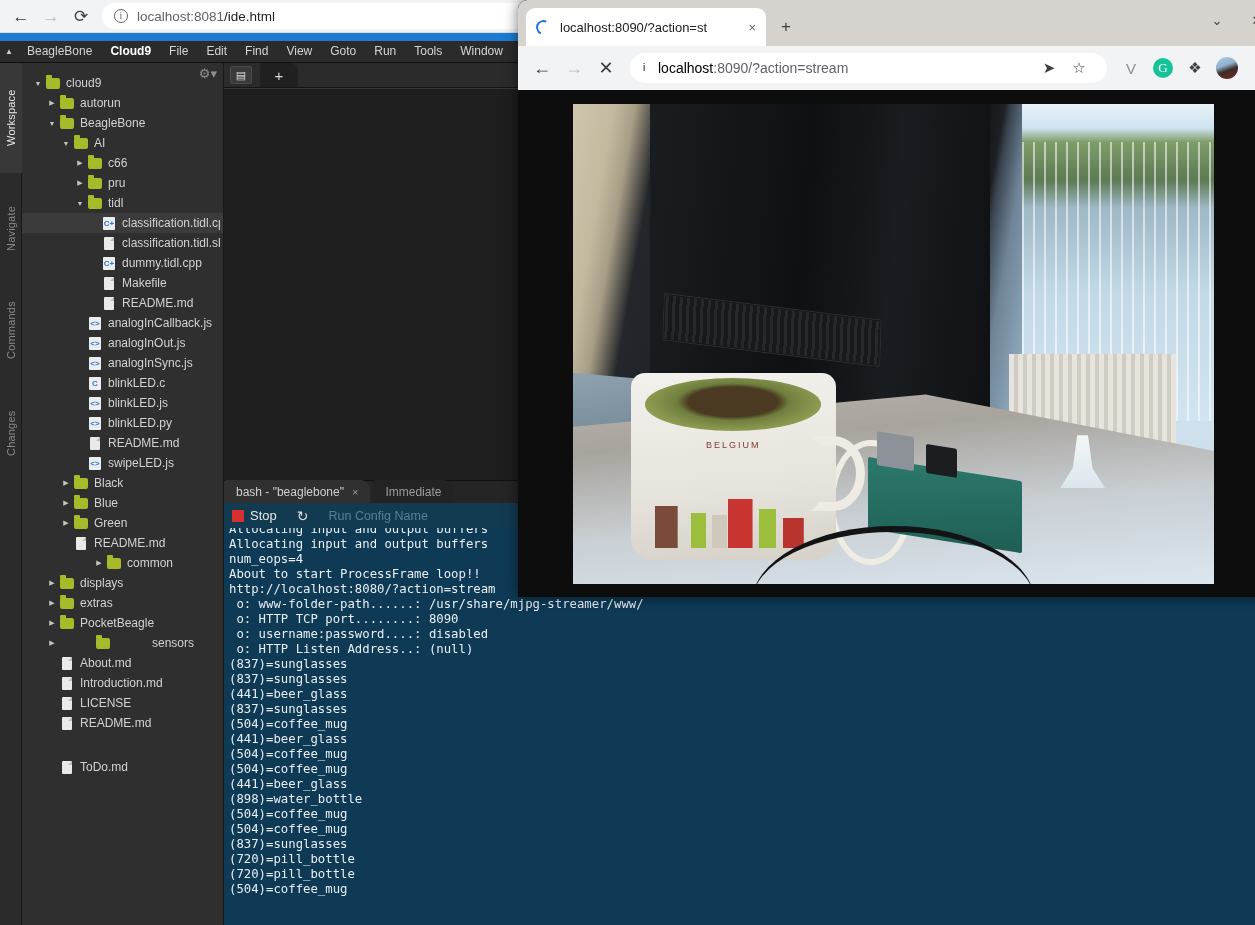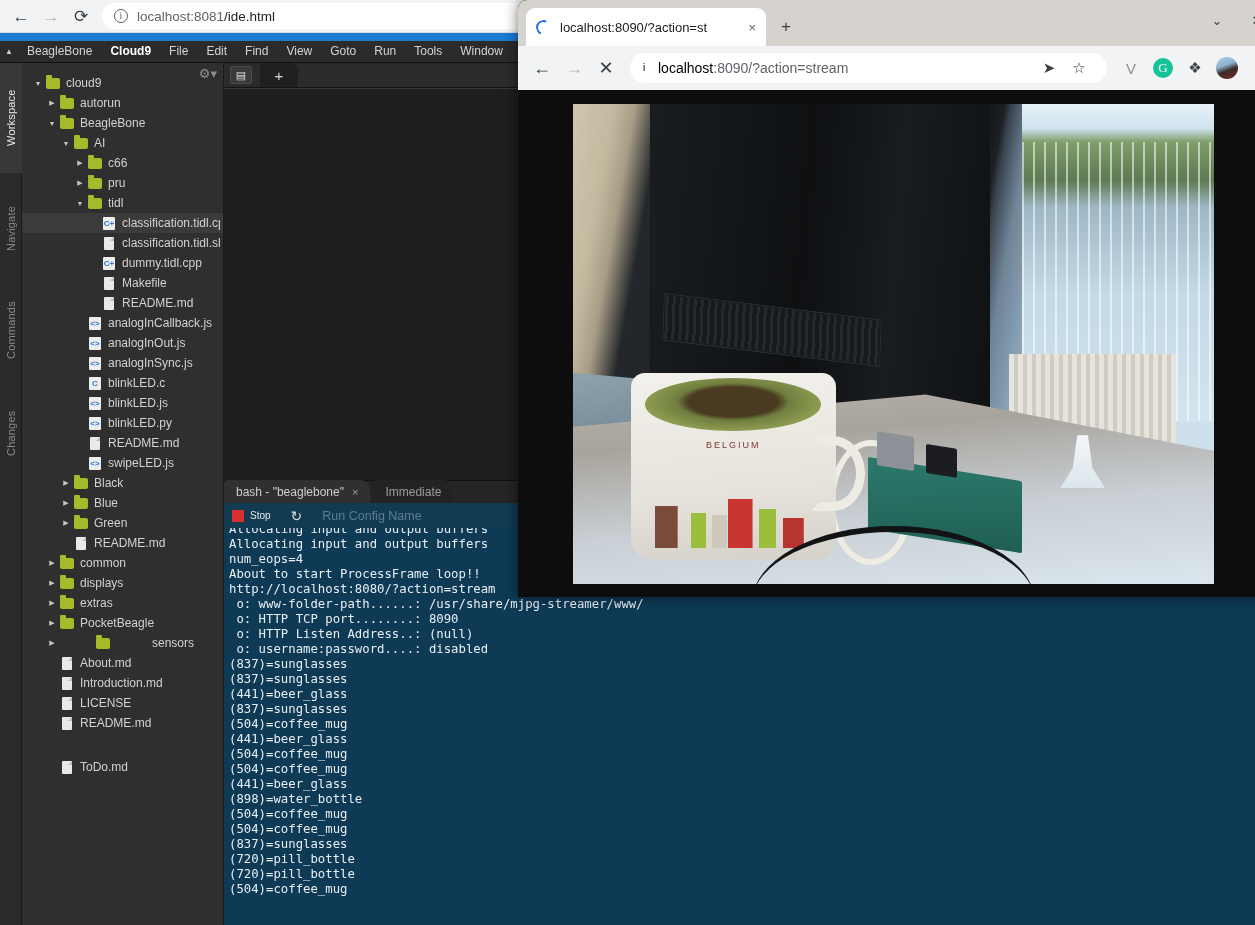--- a/index.html
+++ b/index.html
@@ -161,21 +161,21 @@
     font-size: 12px; color: #cfcfcf; background: #303030;
     border-radius: 3px 9px 0 0; margin-right: 3px;
   }
   .console-tab.inactive { background: #232323; color: #9c9c9c; }
   .console-tab .x { margin-left: 8px; font-size: 11px; color: #9d9d9d; }
   .run-bar {
     position: absolute; left: 224px; top: 503px; width: 1031px; height: 25px;
     background: #123b52; display: flex; align-items: center; padding-left: 8px;
   }
   .stop-sq { width: 12px; height: 12px; background: #d8302f; margin-right: 6px; }
-  .run-bar .stop-label { color: #e7e7e7; font-size: 10px; margin-right: 20px; }
+  .run-bar .stop-label { color: #e7e7e7; font-size: 13px; margin-right: 20px; }
   .run-bar .reload { color: #dcdcdc; font-size: 14px; margin-right: 20px; }
   .run-bar .cfgname { color: #5a7e93; font-size: 12.5px; }
 
   .terminal {
     position: absolute; left: 224px; top: 528px; width: 1031px; height: 397px;
     background: #0e3a56; overflow: hidden;
     font-family: "DejaVu Sans Mono", monospace;
     font-size: 12.3px; line-height: 15px; color: #e8eef2;
     padding-left: 5px;
   }
@@ -522,21 +522,21 @@
         <div class="tree-row" style="padding-left: 38px;">
           <span class="tw">▶</span>
           <span class="ic"><span class="folder-ic"></span></span>
           <span class="tree-label">Green</span>
         </div>
         <div class="tree-row" style="padding-left: 38px;">
           <span class="tw empty">&nbsp;</span>
           <span class="ic"><span class="file-ic"></span></span>
           <span class="tree-label">README.md</span>
         </div>
-        <div class="tree-row" style="padding-left: 24px;">
+        <div class="tree-row" style="padding-left: 24px; justify-content: center;">
           <span class="tw">▶</span>
           <span class="ic"><span class="folder-ic"></span></span>
           <span class="tree-label">common</span>
         </div>
         <div class="tree-row" style="padding-left: 24px;">
           <span class="tw">▶</span>
           <span class="ic"><span class="folder-ic"></span></span>
           <span class="tree-label">displays</span>
         </div>
         <div class="tree-row" style="padding-left: 24px;">
@@ -608,22 +608,22 @@
   </div>
 
   <div class="terminal" id="terminal">
       <div class="ln clipped">Allocating input and output buffers</div>
       <div class="ln">Allocating input and output buffers</div>
       <div class="ln">num_eops=4</div>
       <div class="ln">About to start ProcessFrame loop!!</div>
       <div class="ln">http://localhost:8080/?action=stream</div>
       <div class="ln"> o: www-folder-path......: /usr/share/mjpg-streamer/www/</div>
       <div class="ln"> o: HTTP TCP port........: 8090</div>
+      <div class="ln"> o: username:password....: disabled</div>
       <div class="ln"> o: HTTP Listen Address..: (null)</div>
-      <div class="ln"> o: username:password....: disabled</div>
       <div class="ln">(837)=sunglasses</div>
       <div class="ln">(837)=sunglasses</div>
       <div class="ln">(441)=beer_glass</div>
       <div class="ln">(837)=sunglasses</div>
       <div class="ln">(504)=coffee_mug</div>
       <div class="ln">(441)=beer_glass</div>
       <div class="ln">(504)=coffee_mug</div>
       <div class="ln">(504)=coffee_mug</div>
       <div class="ln">(441)=beer_glass</div>
       <div class="ln">(898)=water_bottle</div>

